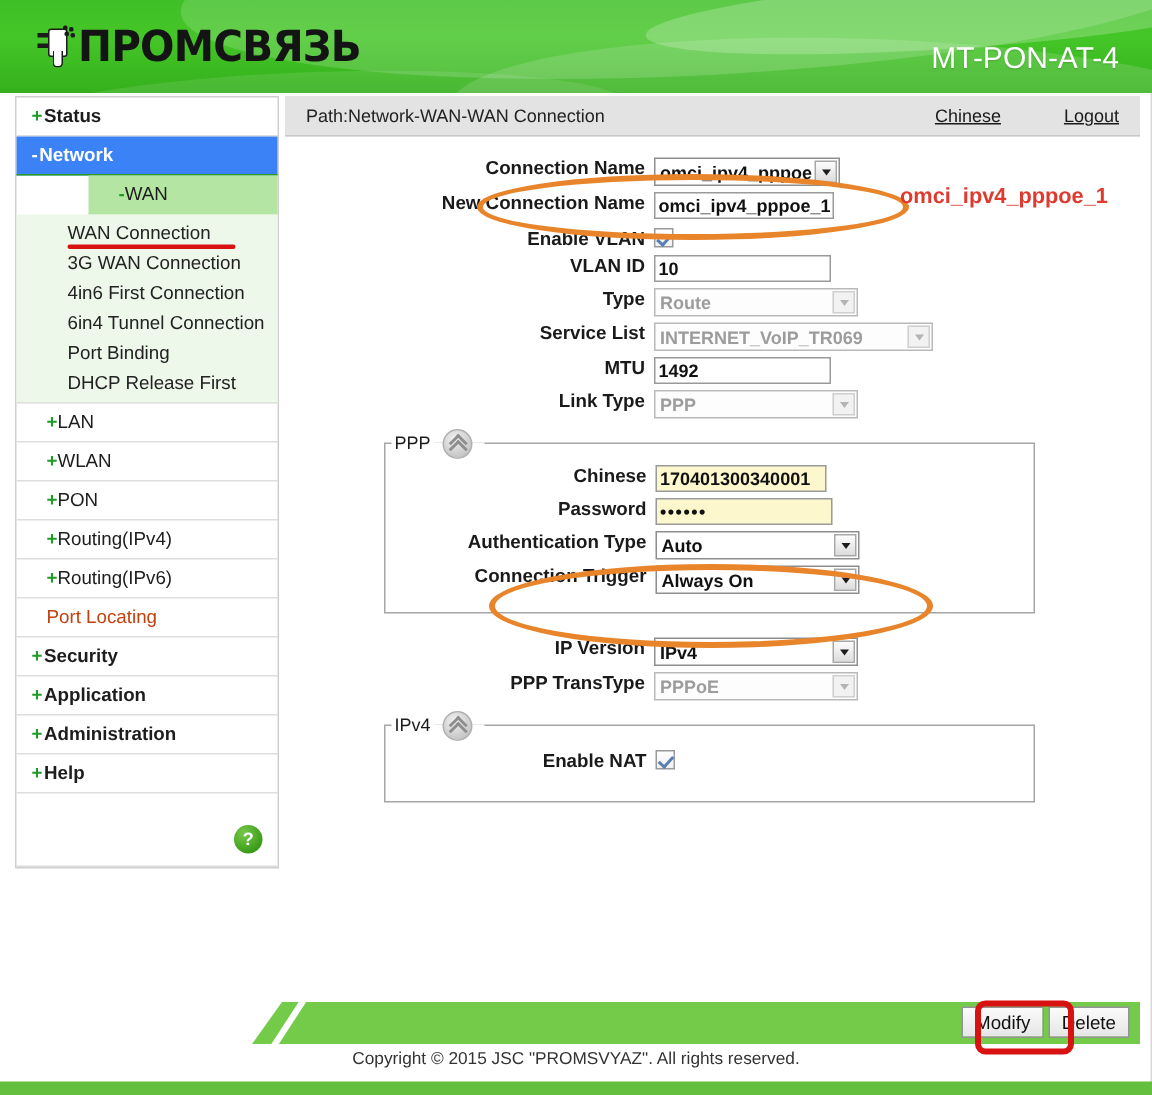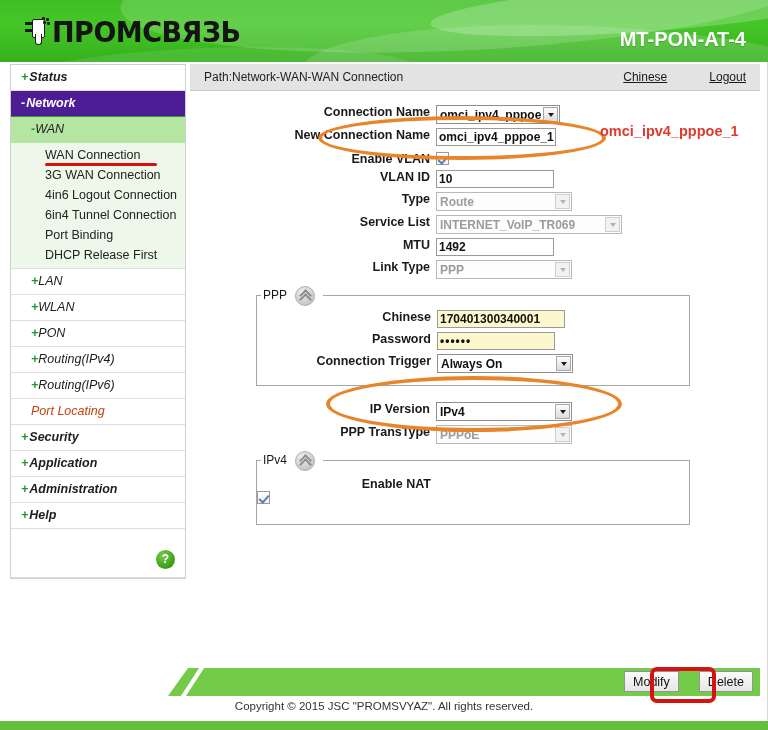--- a/index.html
+++ b/index.html
@@ -110,21 +110,21 @@
     font-size: 27px;
     letter-spacing: -0.5px;
     color: #141414;
     line-height: 1;
     transform: scaleY(1.06);
   }
   #model {
     position: absolute;
     right: 22px; top: 28px;
     font-size: 20px;
-    font-weight: 700;
+    font-weight: 400;
     color: #ffffff;
     letter-spacing: 0px;
     z-index: 4;
     text-shadow: 0 1px 1px rgba(0,0,0,0.18);
   }
 
   
   #sidebar {
     position: absolute;
     left: 10px; top: 64px;
@@ -133,39 +133,39 @@
     border: 1px solid #cfcfcf;
     box-sizing: border-box;
   }
   .nav-item {
     box-sizing: border-box;
     border-bottom: 1px solid #dedede;
     padding: 5px 6px 5px 10px;
     font-size: 12.5px;
     line-height: 15px;
     cursor: default;
-    font-style: italic;
   }
   .nav-l1 { font-weight: 700; color: #1d1d1d; }
   .nav-l1 .sign { color: #1f9c28; font-weight: 700; margin-right: 1px; }
   .nav-l1.active {
-    background: #4c1d95;
+    background: #3b82f6;
     color: #ffffff;
     border-bottom: 1px solid #2a9f20;
   }
   .nav-l1.active .sign { color: #ffffff; }
   .nav-l2 {
     padding-left: 20px;
     font-weight: 400;
     color: #1d1d1d;
   }
   .nav-l2 .sign { color: #1f9c28; font-weight: 700; }
   .nav-l2.active {
     background: #b5e5a3;
     border-bottom: 1px solid #b5e5a3;
+    margin-left: 48px;
   }
   .nav-l3wrap {
     background: #eef8ea;
     border-bottom: 1px solid #dedede;
     padding: 2px 0 3px 0;
   }
   .nav-l3 {
     padding: 2px 6px 2px 34px;
     font-size: 12.5px;
     line-height: 16px;
@@ -397,21 +397,21 @@
   #greenbar .slash {
     position: absolute;
     left: 22px; top: 0;
     width: 5px; height: 28px;
     background: #ffffff;
     transform: skewX(-33deg);
   }
   #btns {
     position: absolute;
     right: 14px; top: 671px;
-    display: flex; gap: 20px;
+    display: flex; gap: 3px;
     z-index: 10;
   }
   .btn {
     box-sizing: border-box;
     height: 21px;
     min-width: 48px;
     padding: 0 8px;
     background: linear-gradient(180deg,#fbfbfb,#e6e6e6);
     border: 1px solid #949494;
     font-size: 12.5px;
@@ -480,21 +480,21 @@
 
     <div class="nav-l3wrap">
       <div class="nav-l3 current">
         <span>WAN Connection</span>
         <span class="underline"></span>
       </div>
       <div class="nav-l3">
         <span>3G WAN Connection</span>
       </div>
       <div class="nav-l3">
-        <span>4in6 Logout Connection</span>
+        <span>4in6 First Connection</span>
       </div>
       <div class="nav-l3">
         <span>6in4 Tunnel Connection</span>
       </div>
       <div class="nav-l3">
         <span>Port Binding</span>
       </div>
       <div class="nav-l3">
         <span>DHCP Release First</span>
       </div>
@@ -619,31 +619,40 @@
       </div>
 
       <div class="fieldset">
         <span class="legend">PPP</span>
         <span class="topmask"></span>
         <span class="collapser"></span>
 
         <div class="frow">
           <div class="flabel">Chinese</div>
           <div class="fctl">
-            <div class="txt yellow" style="width:128px;">170401300340001</div>
+            <div class="txt yellow" style="width:114px;">170401300340001</div>
           </div>
         </div>
 
         <div class="frow">
           <div class="flabel">Password</div>
           <div class="fctl">
             <div class="txt yellow" style="width:118px;letter-spacing:1px;">••••••</div>
           </div>
         </div>
 
+        <div class="frow">
+          <div class="flabel">Authentication Type</div>
+          <div class="fctl">
+            <div class="sel" style="width:136px;">
+              <span class="val">Auto</span>
+              <span class="arrow"></span>
+            </div>
+          </div>
+        </div>
 
         <div class="frow" style="margin-bottom:0;">
           <div class="flabel">Connection Trigger</div>
           <div class="fctl">
             <div class="sel" style="width:136px;">
               <span class="val">Always On</span>
               <span class="arrow"></span>
             </div>
           </div>
         </div>
@@ -667,21 +676,21 @@
             <span class="arrow"></span>
           </div>
         </div>
       </div>
 
       <div class="fieldset" style="padding:16px 0 20px 0;">
         <span class="legend">IPv4</span>
         <span class="topmask"></span>
         <span class="collapser"></span>
 
-        <div class="frow" style="margin-bottom:0;flex-direction:column;">
+        <div class="frow" style="margin-bottom:0;">
           <div class="flabel">Enable NAT</div>
           <div class="fctl">
             <div class="chk"></div>
           </div>
         </div>
       </div>
 
     </div>
   </div>
 

